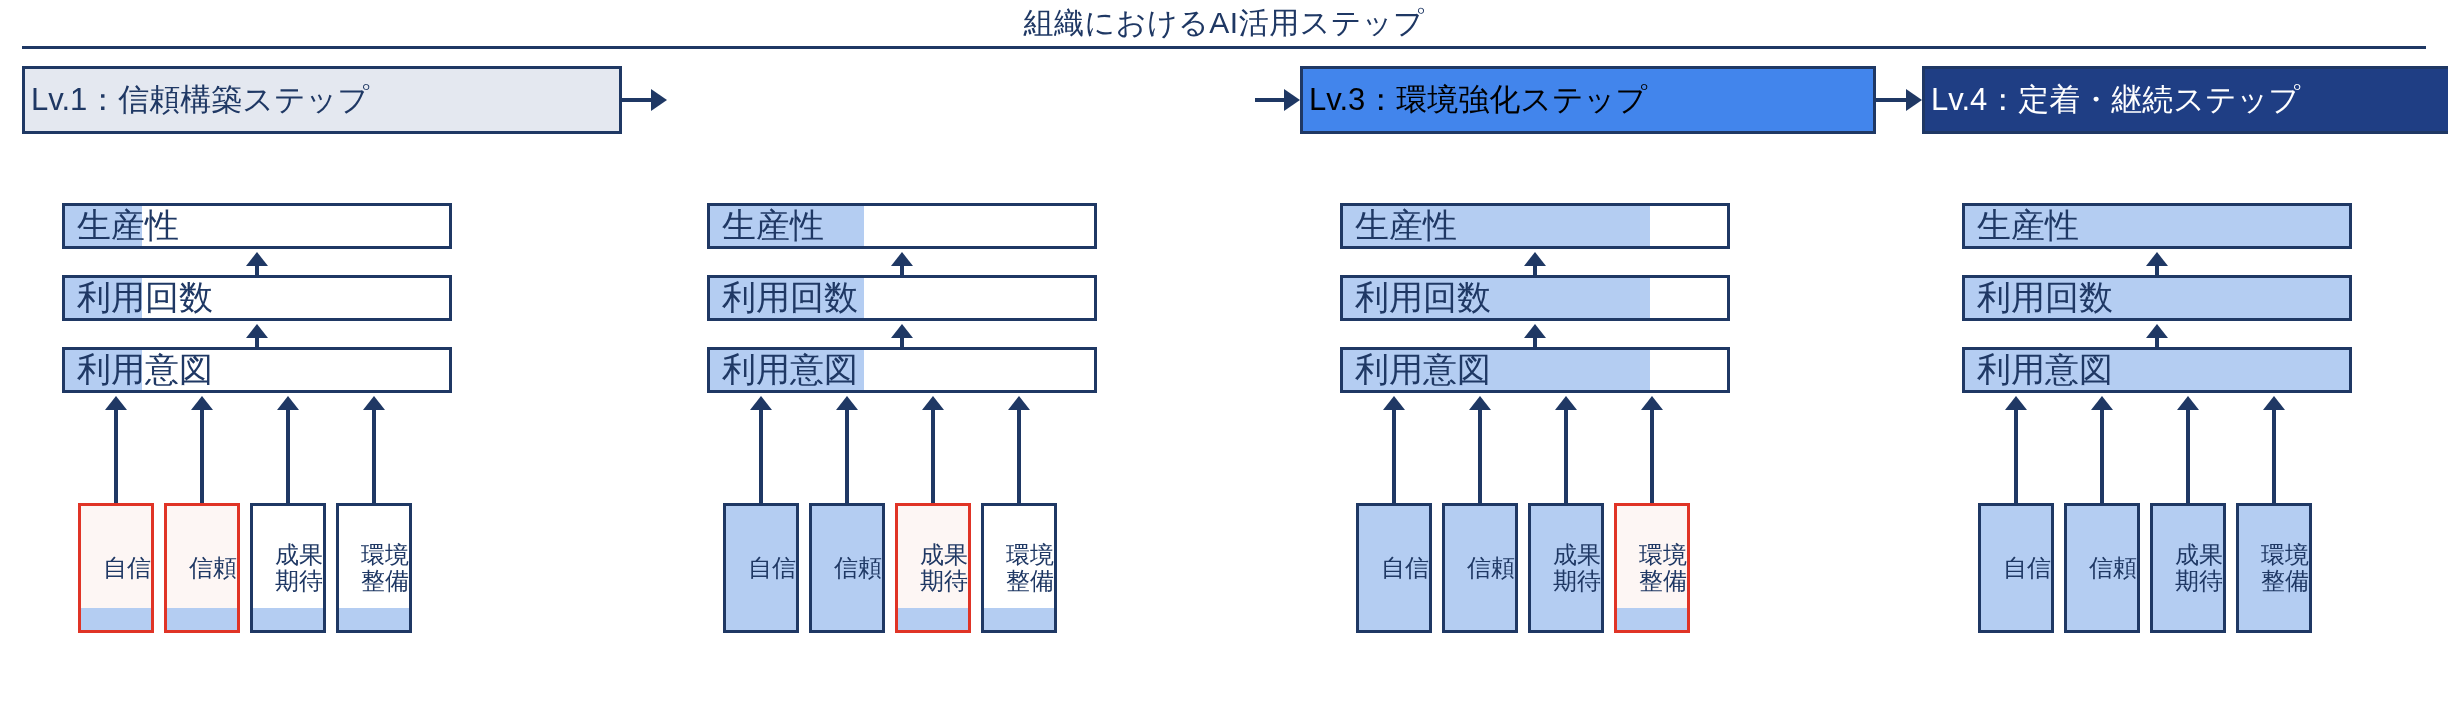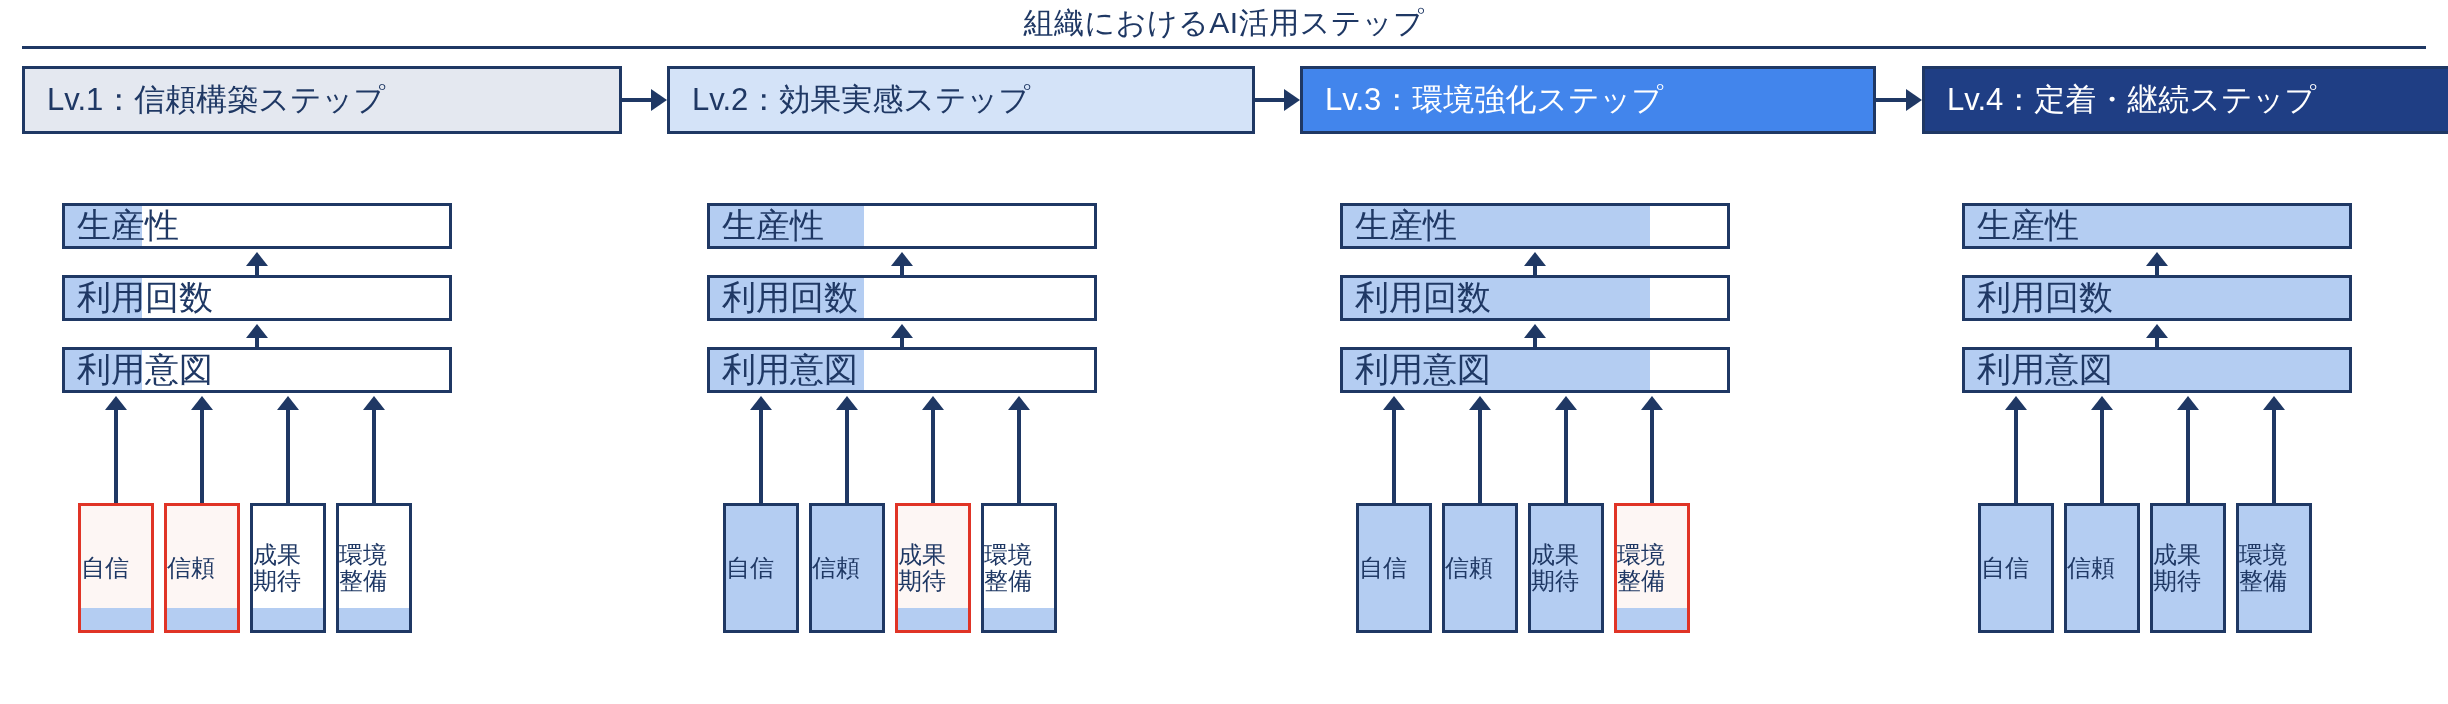--- a/index.html
+++ b/index.html
@@ -56,21 +56,21 @@
     height: 68px;
   }
   .stage-header {
     position: absolute;
     top: 0;
     height: 68px;
     box-sizing: border-box;
     border: 3px solid #1f3864;
     display: flex;
     align-items: center;
-    padding-left: 22px;
+    padding-left: 6px;
     font-size: 31px;
     white-space: nowrap;
   }
 
   .header-arrow {
     position: absolute;
     top: 34px;
     height: 0;
     display: block;
   }
@@ -166,21 +166,21 @@
     right: 0;
     bottom: 0;
     background: #b4cdf2;
   }
   .factor .ftext {
     position: absolute;
     left: 0;
     right: 0;
     top: 50%;
     transform: translateY(-50%);
-    text-align: left;
+    text-align: right;
     font-size: 24px;
     line-height: 1.08;
     color: #1f3864;
     z-index: 2;
     white-space: pre-line;
   }
 </style>
 </head>
 <body>
 
@@ -192,28 +192,25 @@
   <div class="title-rule"></div>
 
   <div class="headers" id="headers">
       <div class="stage-header" style="left: 0px; width: 600px; background: rgb(228, 232, 240); color: rgb(31, 56, 100);">
         <span>Lv.1：信頼構築ステップ</span>
       </div>
       <div class="header-arrow" style="left: 600px; width: 45px;">
         <div class="shaft" style="width: 29px;"></div>
         <div class="head" style="left: 29px;"></div>
       </div>
-      <div class="stage-header" style="left: 645px; width: 588px; background: rgb(212, 227, 248); color: rgb(31, 56, 100);">
-        <span>Lv.2：効果実感ステップ</span>
-      </div>
       <div class="header-arrow" style="left: 1233px; width: 45px;">
         <div class="shaft" style="width: 29px;"></div>
         <div class="head" style="left: 29px;"></div>
       </div>
-      <div class="stage-header" style="left: 1278px; width: 576px; background: rgb(66, 133, 236); color: #ffffff;">
+      <div class="stage-header" style="left: 1278px; width: 576px; background: rgb(66, 133, 236); color: #000000;">
         <span>Lv.3：環境強化ステップ</span>
       </div>
       <div class="header-arrow" style="left: 1854px; width: 46px;">
         <div class="shaft" style="width: 30px;"></div>
         <div class="head" style="left: 30px;"></div>
       </div>
       <div class="stage-header" style="left: 1900px; width: 564px; background: rgb(31, 62, 132); color: rgb(255, 255, 255);">
         <span>Lv.4：定着・継続ステップ</span>
       </div>
     </div>

